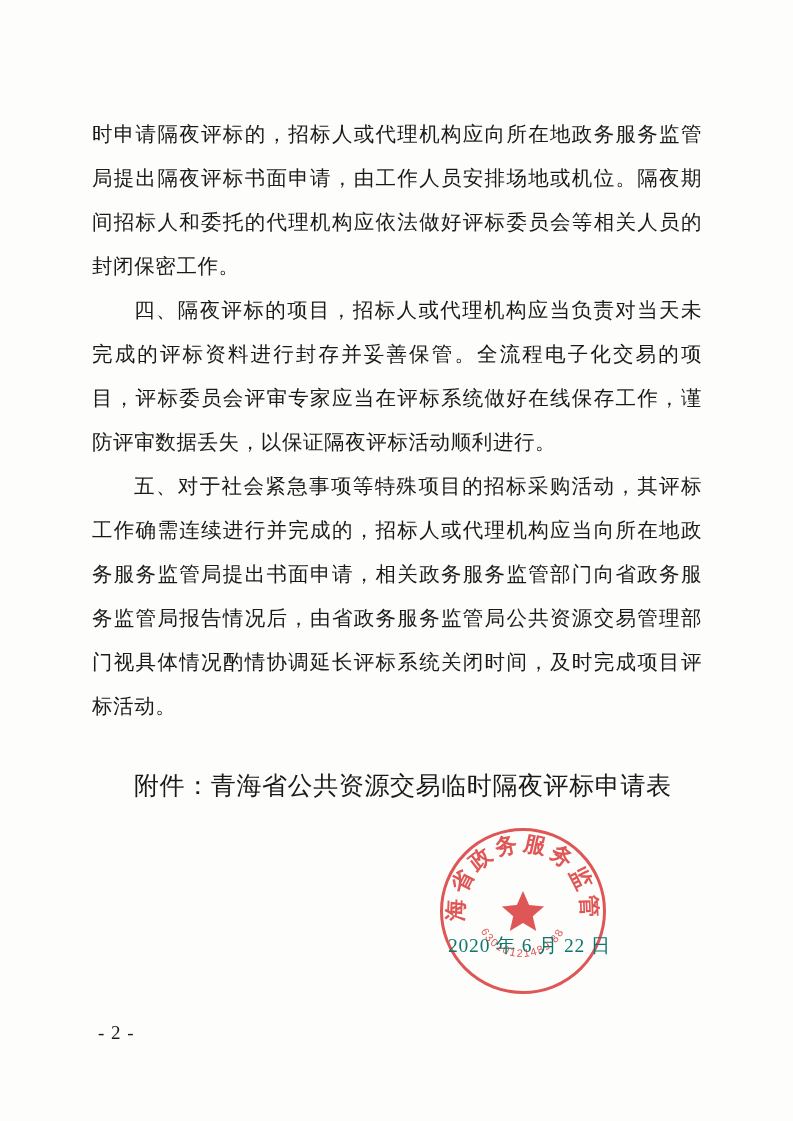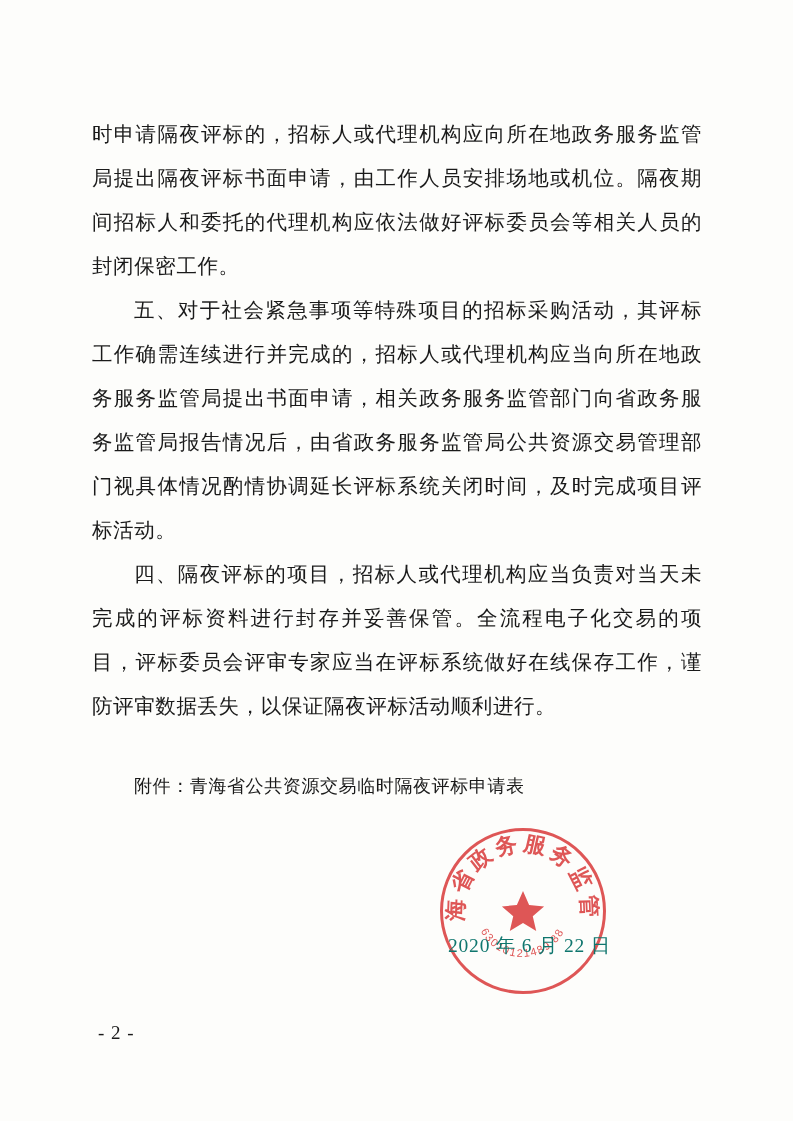--- a/index.html
+++ b/index.html
@@ -31,21 +31,21 @@
     line-height: 44px;
     letter-spacing: 0.6px;
     text-align: justify;
     text-justify: inter-ideograph;
     margin: 0;
   }
   .indent {
     text-indent: 42px;
   }
   .attach {
-    font-size: 18px;
+    font-size: 25px;
     line-height: 44px;
     letter-spacing: 0.6px;
     text-indent: 42px;
     margin: 0;
   }
   .gap-small { height: 10px; }
   .gap-mid { height: 26px; }
 
   
   .seal-block {
@@ -100,23 +100,23 @@
 </style>
 </head>
 <body>
 
 <div class="page">
 
   <div class="content">
 
     <p class="para">时申请隔夜评标的，招标人或代理机构应向所在地政务服务监管局提出隔夜评标书面申请，由工作人员安排场地或机位。隔夜期间招标人和委托的代理机构应依法做好评标委员会等相关人员的封闭保密工作。</p>
 
+    <p class="para indent">四、隔夜评标的项目，招标人或代理机构应当负责对当天未完成的评标资料进行封存并妥善保管。全流程电子化交易的项目，评标委员会评审专家应当在评标系统做好在线保存工作，谨防评审数据丢失，以保证隔夜评标活动顺利进行。</p>
+
     <p class="para indent">五、对于社会紧急事项等特殊项目的招标采购活动，其评标工作确需连续进行并完成的，招标人或代理机构应当向所在地政务服务监管局提出书面申请，相关政务服务监管部门向省政务服务监管局报告情况后，由省政务服务监管局公共资源交易管理部门视具体情况酌情协调延长评标系统关闭时间，及时完成项目评标活动。</p>
-
-    <p class="para indent">四、隔夜评标的项目，招标人或代理机构应当负责对当天未完成的评标资料进行封存并妥善保管。全流程电子化交易的项目，评标委员会评审专家应当在评标系统做好在线保存工作，谨防评审数据丢失，以保证隔夜评标活动顺利进行。</p>
 
     <div class="gap-small"></div>
 
 
     <div class="gap-mid"></div>
 
     <p class="attach">附件：青海省公共资源交易临时隔夜评标申请表</p>
 
   </div>
 

